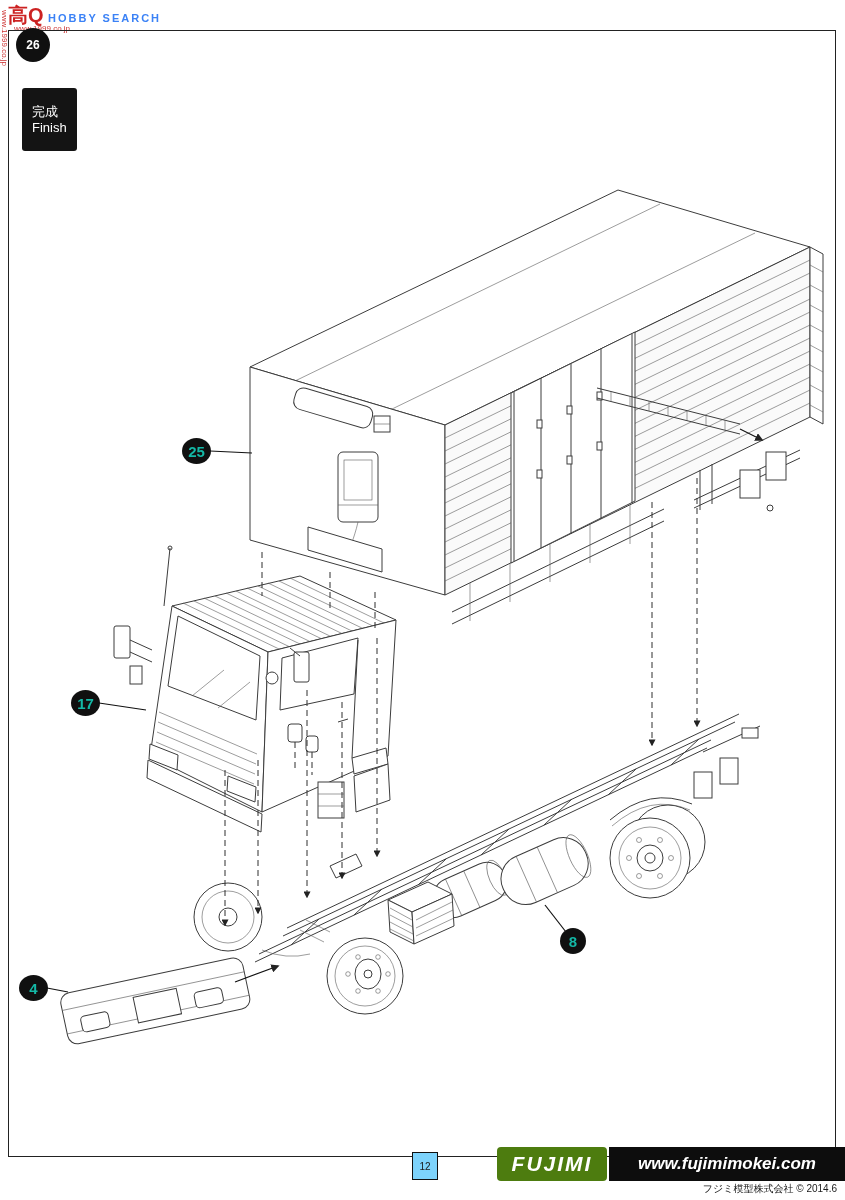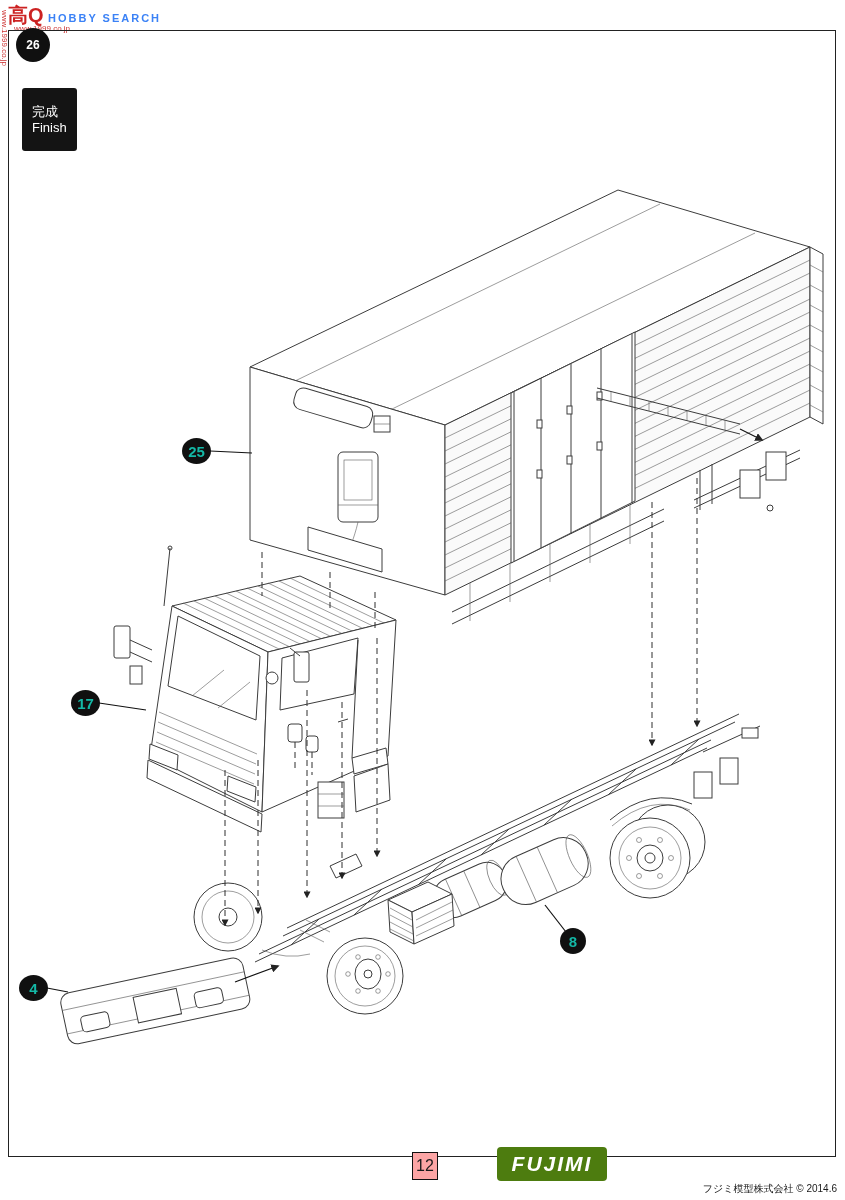--- a/index.html
+++ b/index.html
@@ -23,23 +23,23 @@
   
   .callout{position:absolute;background:#101010;color:#14b8a6;font-weight:bold;font-size:15px;
            border-radius:50%;display:flex;align-items:center;justify-content:center;z-index:4;}
   .co-box{left:182px;top:438px;width:29px;height:26px;}
   .co-cab{left:71px;top:690px;width:29px;height:26px;}
   .co-bumper{left:19px;top:975px;width:29px;height:26px;}
   .co-tank{left:560px;top:928px;width:26px;height:26px;}
   
   .art{position:absolute;left:0;top:0;z-index:3;}
   
-  .page-num{position:absolute;left:412px;top:1152px;width:26px;height:28px;background:#fca5a5;
+  .page-num{position:absolute;left:412px;top:1152px;width:26px;height:28px;background:#7dd3fc;
             border:1.5px solid #111;box-sizing:border-box;display:flex;align-items:center;
-            justify-content:center;font-size:16px;z-index:5;}
+            justify-content:center;font-size:10px;z-index:5;}
   .brand-box{position:absolute;left:497px;top:1147px;width:110px;height:34px;background:#4d7c0f;
              border-radius:4px;display:flex;align-items:center;justify-content:center;z-index:5;}
   .brand-text{color:#fff;font-weight:bold;font-style:italic;font-size:21px;letter-spacing:2px;}
   .site-box{position:absolute;left:609px;top:1147px;width:236px;height:34px;background:#0d0d0d;
             display:flex;align-items:center;justify-content:center;z-index:5;}
   .site-text{color:#fff;font-weight:bold;font-style:italic;font-size:17px;}
   .copyright{position:absolute;right:8px;top:1182px;font-size:10px;color:#1a1a1a;z-index:5;}
   
   .ln{fill:none;stroke:#3c3c3c;stroke-width:1;}
   .tn{fill:none;stroke:#5a5a5a;stroke-width:0.6;}
@@ -321,15 +321,18 @@
 
   <div class="callout co-box">25</div>
   <div class="callout co-cab">17</div>
   <div class="callout co-bumper">4</div>
   <div class="callout co-tank">8</div>
 
   <div class="page-num">12</div>
   <div class="brand-box">
     <span class="brand-text">FUJIMI</span>
   </div>
+  <div class="site-box">
+    <span class="site-text">www.fujimimokei.com</span>
+  </div>
   <div class="copyright">フジミ模型株式会社 © 2014.6</div>
 
 </div>
 
 </body></html>

